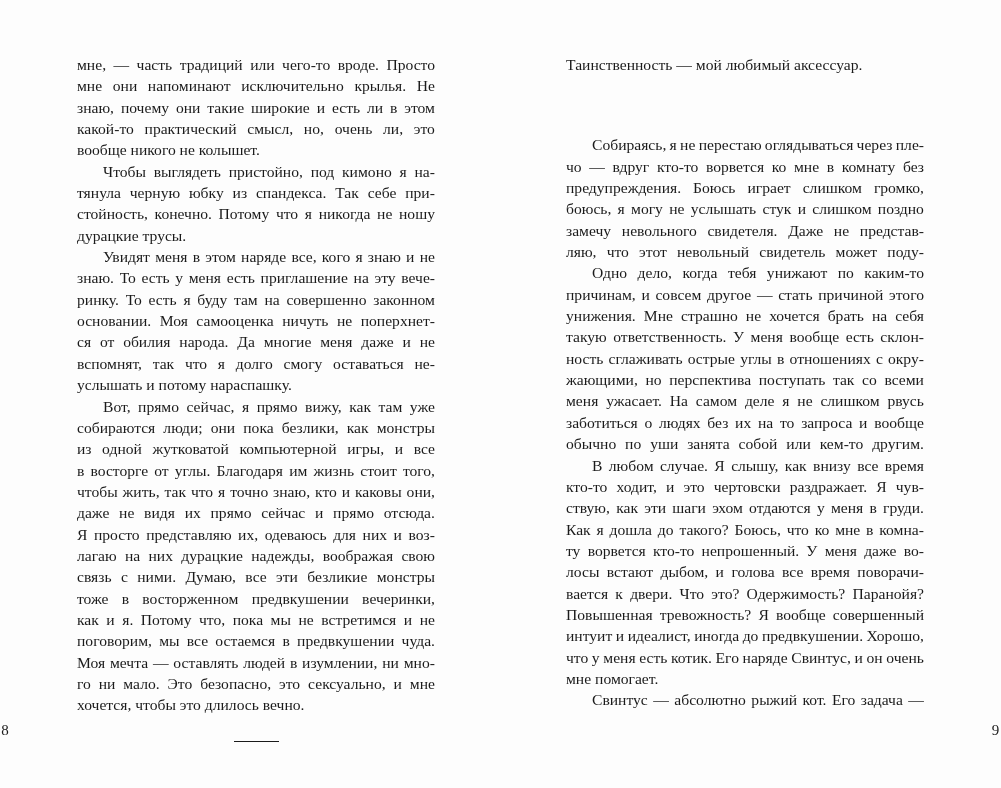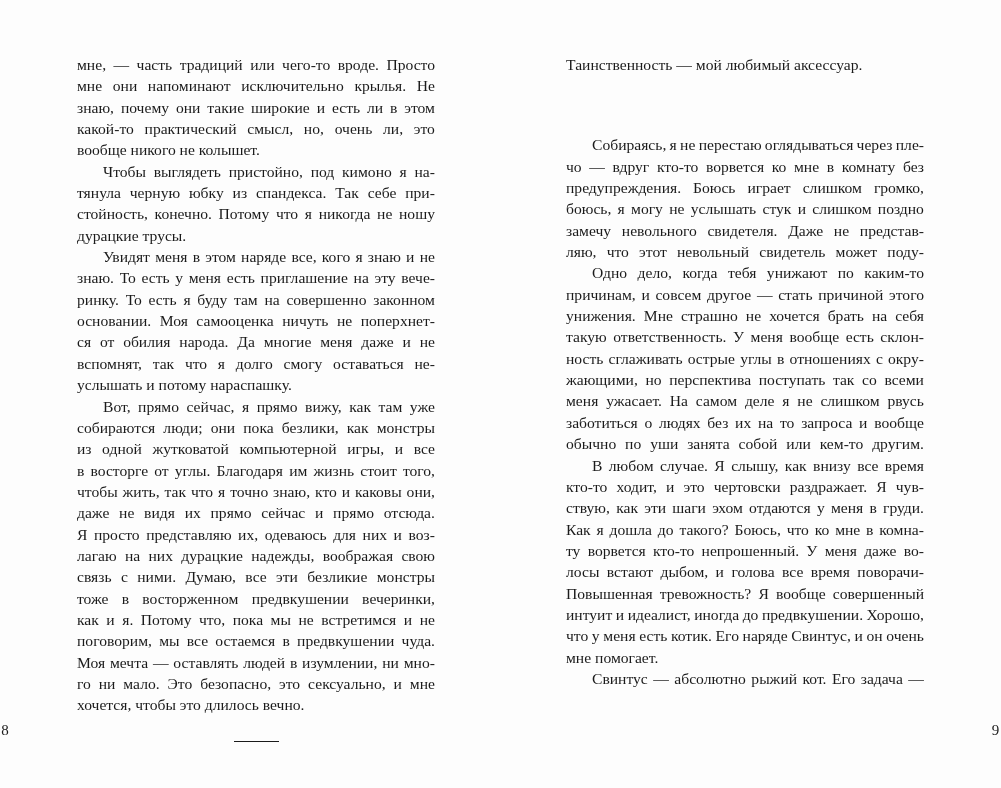--- a/index.html
+++ b/index.html
@@ -583,20 +583,29 @@
           <span>лосы</span>
           <span>встают</span>
           <span>дыбом,</span>
           <span>и</span>
           <span>голова</span>
           <span>все</span>
           <span>время</span>
           <span>поворачи-</span>
         </div>
         <div class="tl j">
+          <span>вается</span>
+          <span>к</span>
+          <span>двери.</span>
+          <span>Что</span>
+          <span>это?</span>
+          <span>Одержимость?</span>
+          <span>Паранойя?</span>
+        </div>
+        <div class="tl j">
           <span>Повышенная</span>
           <span>тревожность?</span>
           <span>Я</span>
           <span>вообще</span>
           <span>совершенный</span>
         </div>
         <div class="tl j">
           <span>интуит</span>
           <span>и</span>
           <span>идеалист,</span>

